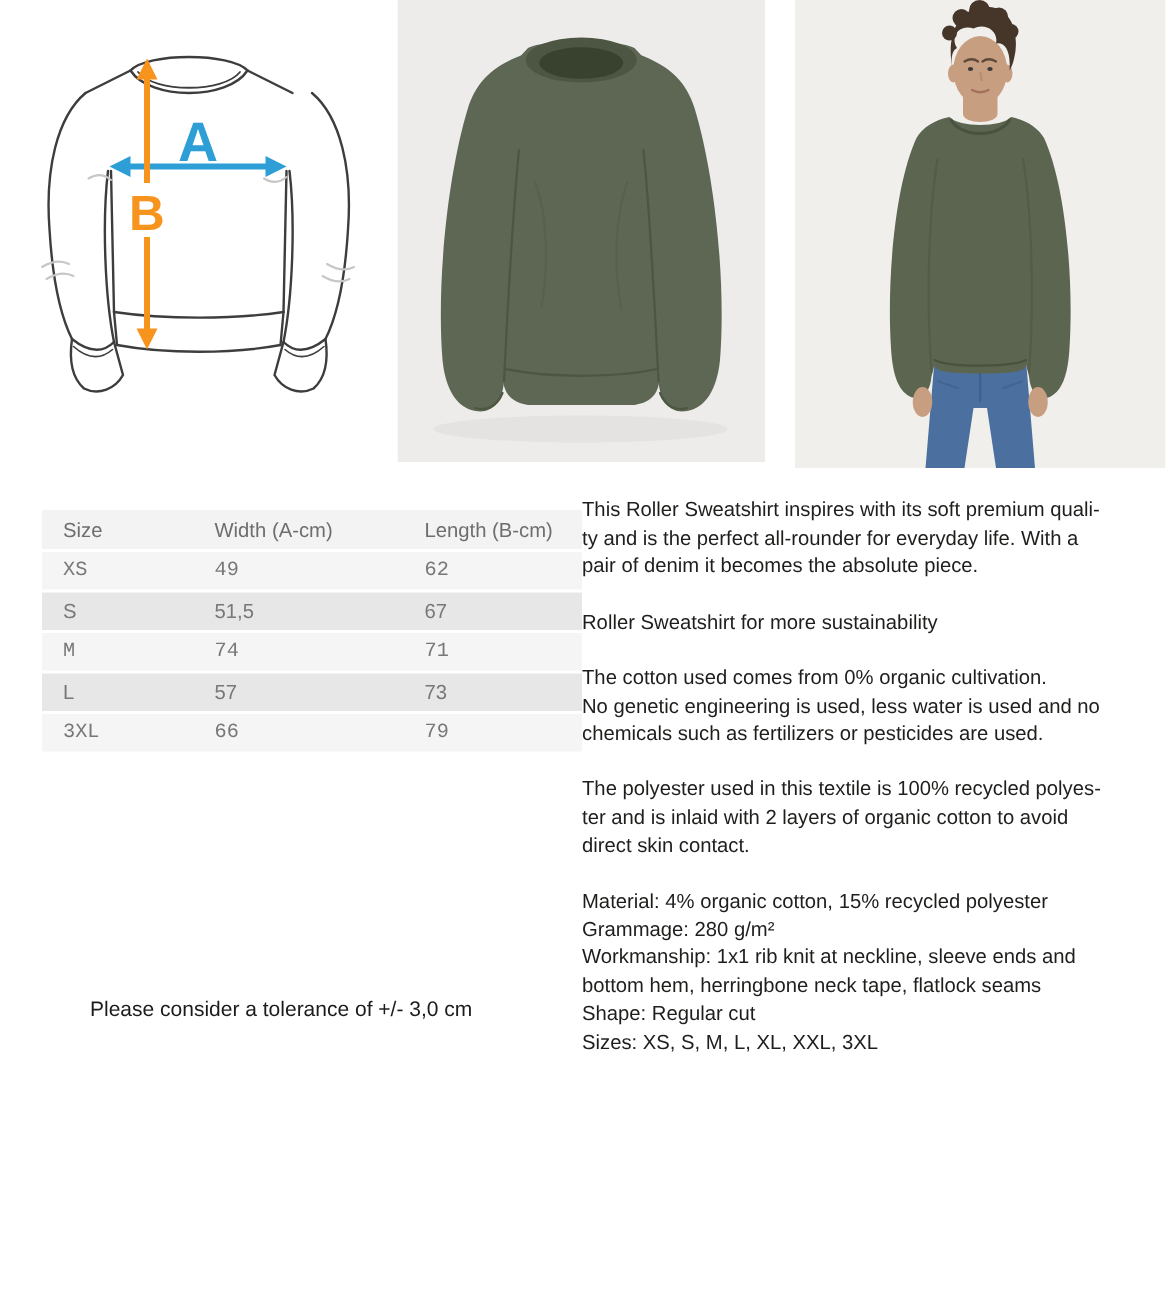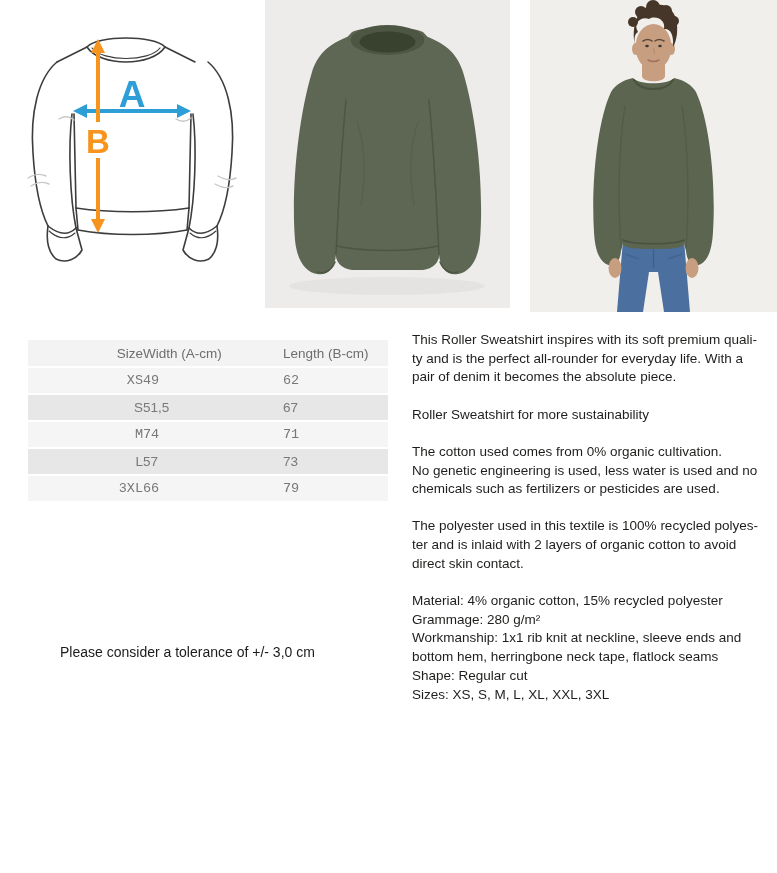--- a/index.html
+++ b/index.html
@@ -15,28 +15,28 @@
   .product  { left:265px; top:0;    width:245px; height:308px; }
   .model    { left:530px; top:0;    width:247px; height:312px; }
 
   
   .size-table { position:absolute; left:28px; top:340px; width:360px;
                 font-size:13.5px; color:#77787a; }
   .trow { display:flex; align-items:center; height:25px; margin-bottom:2px; }
   .trow.thead { background:#f4f3f3; color:#6d6e70; height:26px; }
   .trow.light { background:#f6f5f5;font-family:Liberation Mono, monospace; }
   .trow.dark  { background:#e8e7e7; }
-  .c1 { width:115px; padding-left:14px; box-sizing:border-box;text-align:right; }
+  .c1 { width:115px; padding-left:14px; box-sizing:border-box; }
   .c2 { width:140px; }
   .c3 { flex:1; }
 
-  .tolerance { position:absolute; left:60px; top:644px;
+  .tolerance { position:absolute; left:60px; top:664px;
                font-size:14px; color:#1b1b1b; }
 
-  .description { position:absolute; left:412px; top:331px; width:348px;
+  .description { position:absolute; left:388px; top:331px; width:348px;
                  font-size:13.5px; line-height:18.7px; color:#1e1e1c; }
   .description p { margin:0 0 18.5px; white-space:pre-line; }
   .description p:last-child { margin-bottom:0; }
 </style>
 </head>
 <body>
 
 <div class="img-box diagram">
   <svg viewBox="0 0 245 266" width="245" height="266">
 

